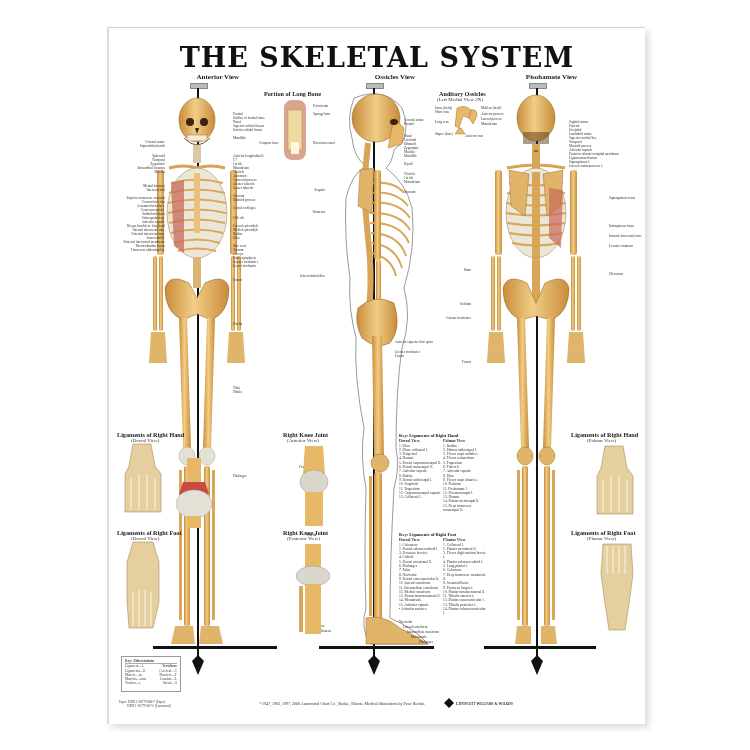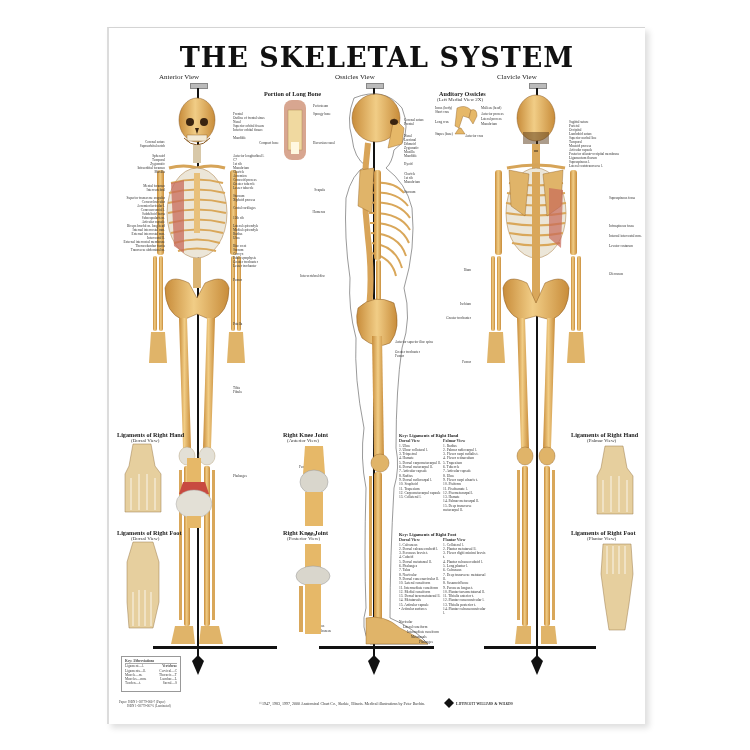--- a/index.html
+++ b/index.html
@@ -1,21 +1,21 @@
 <!DOCTYPE html>
 <html><head>
 <meta charset="utf-8">
 <style>
   html,body{margin:0;padding:0;background:#ffffff;}
   body{width:750px;height:750px;position:relative;overflow:hidden;font-family:"Liberation Serif",serif;}
   .poster{position:absolute;left:107px;top:27px;width:536px;height:696px;background:#ffffff;
     border-top:1px solid #d4d4d4;border-left:2px solid #dcdcdc;box-shadow:4px 4px 6px rgba(0,0,0,0.13);}
   .title{position:absolute;left:0;top:14px;width:536px;text-align:center;font-family:"DejaVu Serif",serif;
     font-weight:bold;font-size:27px;letter-spacing:1px;color:#111;transform:scaleY(1.05);}
-  .view-label{position:absolute;top:45px;font-size:7px;font-weight:normal;color:#222;text-align:left;width:80px;}
+  .view-label{position:absolute;top:45px;font-size:7px;font-weight:bold;color:#222;text-align:right;width:80px;}
   .plumb-top{position:absolute;top:55px;width:16px;height:4px;background:#bbb;border:1px solid #888;}
   .plumb-line{position:absolute;width:1.5px;background:#111;}
   .bob{position:absolute;width:0;height:0;border-left:6px solid transparent;border-right:6px solid transparent;border-top:14px solid #111;}
   .bob-top{position:absolute;width:0;height:0;border-left:6px solid transparent;border-right:6px solid transparent;border-bottom:6px solid #111;}
   .floor{position:absolute;height:3px;background:#111;}
   .section-title{position:absolute;font-size:6.2px;font-weight:bold;color:#1a1a1a;text-align:center;white-space:nowrap;}
   .section-sub{position:absolute;font-size:5px;color:#333;text-align:center;white-space:nowrap;}
   .lbl{position:absolute;font-size:3.4px;color:#333;white-space:nowrap;line-height:4px;}
   .key{position:absolute;font-size:3.6px;color:#333;line-height:4.3px;}
   .key h4{margin:0 0 1px 0;font-size:4.5px;font-weight:bold;color:#222;}
@@ -28,21 +28,21 @@
 </style>
 </head>
 <body>
 
 <div class="poster">
 
   <div class="title">THE SKELETAL SYSTEM</div>
 
   <div class="view-label" style="left:50px;">Anterior View</div>
   <div class="view-label" style="left:226px;">Ossicles View</div>
-  <div class="view-label" style="left:388px;">Clavicle View</div>
+  <div class="view-label" style="left:388px;">Pisohamate View</div>
 
   <div class="plumb-top" style="left:81px;"></div>
   <div class="plumb-top" style="left:257px;"></div>
   <div class="plumb-top" style="left:420px;"></div>
 
   <div class="plumb-line" style="left:88px;top:60px;height:570px;"></div>
   <div class="plumb-line" style="left:264px;top:60px;height:570px;"></div>
   <div class="plumb-line" style="left:427px;top:60px;height:570px;"></div>
 
   <div class="floor" style="left:44px;top:618px;width:124px;"></div>

